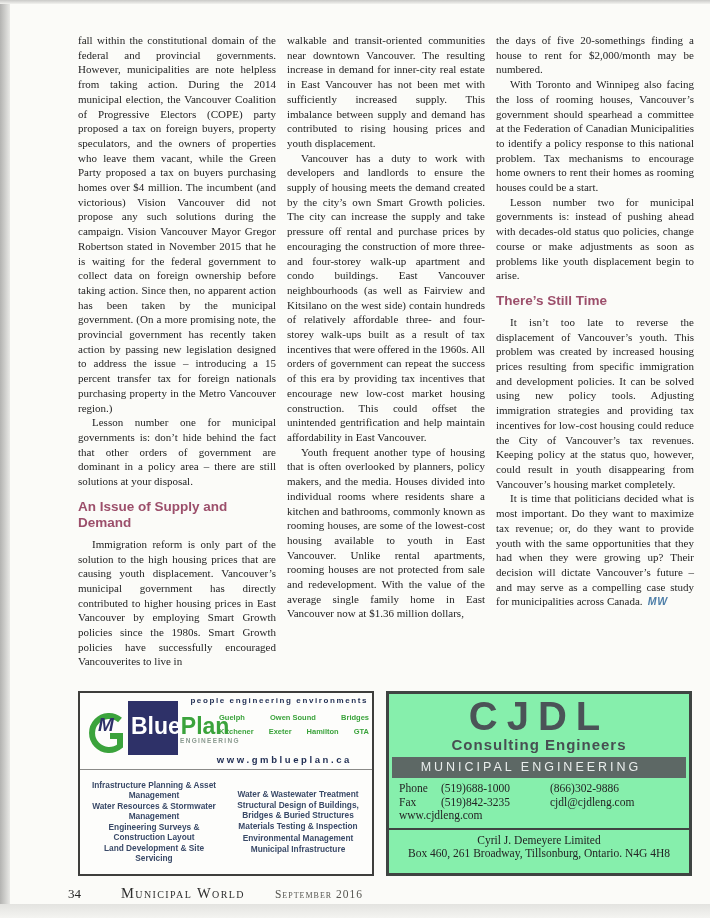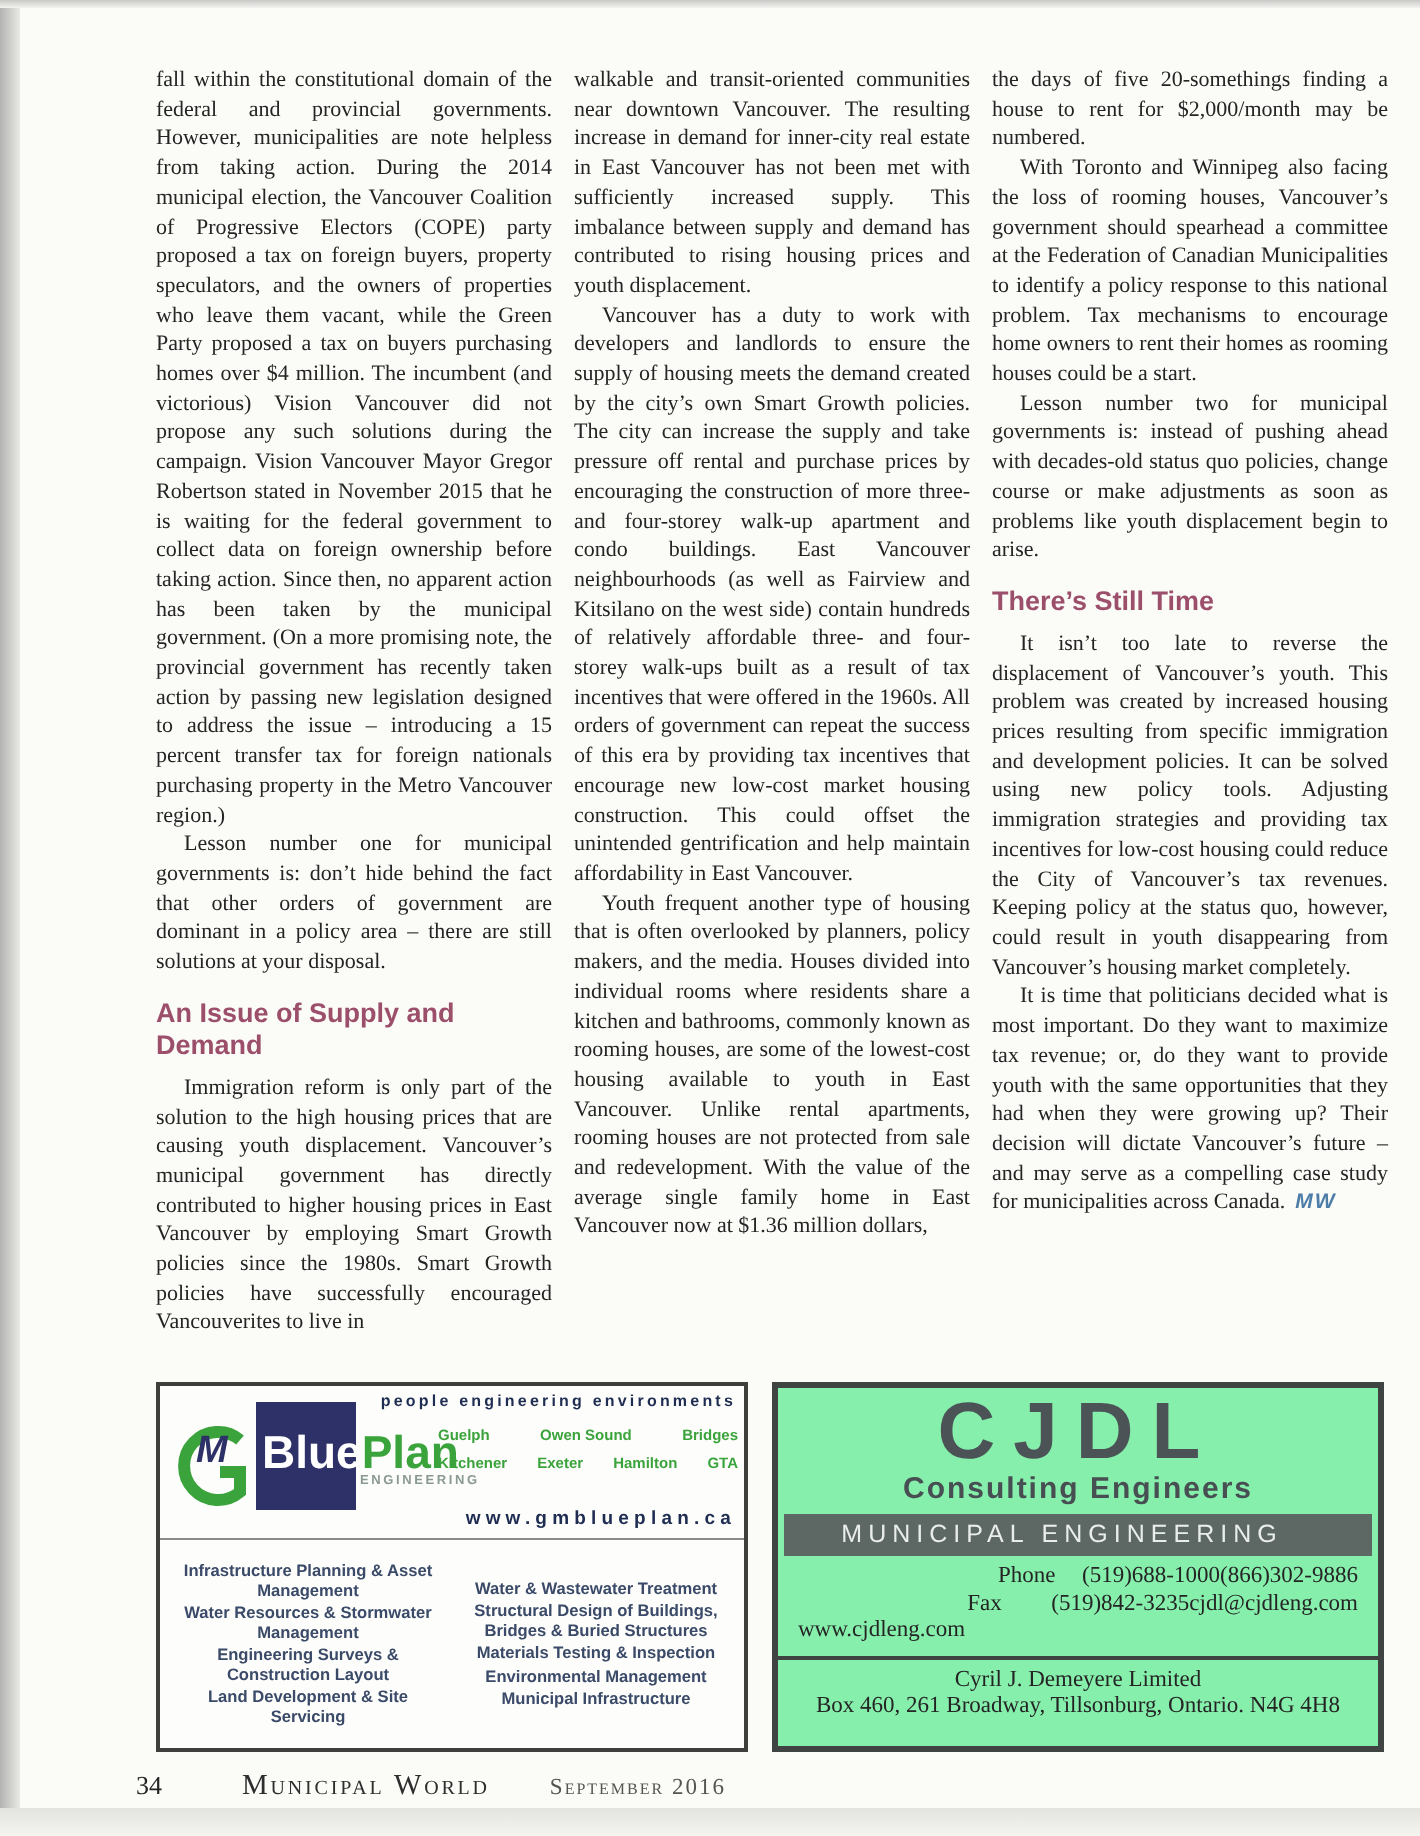--- a/index.html
+++ b/index.html
@@ -41,39 +41,39 @@
   .bp-navy-box{position:absolute;left:44px;top:0px;width:50px;height:54px;background:#2e3168;}
   .bp-mark{position:absolute;left:0px;top:8px;}
   .bp-word{position:absolute;left:47px;top:12px;font-size:23px;font-weight:bold;letter-spacing:0px;white-space:nowrap;}
   .bp-word .blue{color:#ffffff;}
   .bp-word .plan{color:#3ba33c;}
   .bp-sub{position:absolute;left:96px;top:36px;font-size:6.5px;letter-spacing:1.3px;color:#8a9a90;font-weight:bold;}
   .bp-tagline{position:absolute;top:3px;right:4px;font-size:8px;font-weight:bold;
     letter-spacing:1.6px;color:#1f2d52;}
   .bp-cities{position:absolute;top:20px;right:3px;width:150px;font-size:7.5px;font-weight:bold;color:#3ba33c;}
   .bp-cities .row{display:flex;justify-content:space-between;margin-bottom:5px;}
-  .bp-url{position:absolute;bottom:4px;right:4px;font-size:9.5px;font-weight:bold;
+  .bp-url{position:absolute;bottom:4px;right:20px;font-size:9.5px;font-weight:bold;
     letter-spacing:2.6px;color:#1f2d52;}
   .bp-services{flex:1;display:flex;padding:5px 2px;}
   .bp-scol{width:50%;display:flex;flex-direction:column;justify-content:center;}
   .bp-service{font-size:8.3px;font-weight:bold;color:#3a4a68;text-align:center;line-height:9.5px;padding:1px 6px;}
   
   .ad-cjdl{
     width:306px;box-sizing:border-box;border:3px solid #3f4442;background:#86efac;
     display:flex;flex-direction:column;
   }
   .cjdl-logo{font-family:"Liberation Sans", sans-serif;font-weight:bold;font-size:40px;
     letter-spacing:9px;color:#4b5357;text-align:center;line-height:40px;margin-top:2px;}
   .cjdl-sub{font-family:"Liberation Sans", sans-serif;font-weight:bold;font-size:15px;
     color:#474f52;text-align:center;letter-spacing:1px;margin:0 0 4px 0;}
   .cjdl-banner{margin:0 3px;background:#5d6865;color:#e9edec;text-align:center;
     font-family:"Liberation Sans", sans-serif;font-size:12.5px;letter-spacing:3px;
     padding:3px 16px 4px 0;}
   .cjdl-contact{padding:4px 10px 2px 10px;font-size:11.5px;line-height:13.5px;}
-  .cjdl-row{display:flex;justify-content:flex-end;}
+  .cjdl-row{display:flex;justify-content:flex-start;gap:40px;}
   .cjdl-label{display:inline-block;width:42px;}
   .cjdl-bottom{border-top:2px solid #3f4442;margin-top:3px;text-align:center;
     font-size:11.5px;line-height:13.5px;padding:4px 2px;}
   
   .footer{position:absolute;left:68px;top:885px;width:600px;display:flex;align-items:baseline;}
   .footer .pg{font-size:13px;}
   .footer .mag{font-variant:small-caps;font-size:14.5px;letter-spacing:1.4px;margin-left:40px;color:#2e2e2e;}
   .footer .iss{font-variant:small-caps;font-size:11.5px;letter-spacing:1px;margin-left:30px;color:#555550;}
 </style>
 </head>

